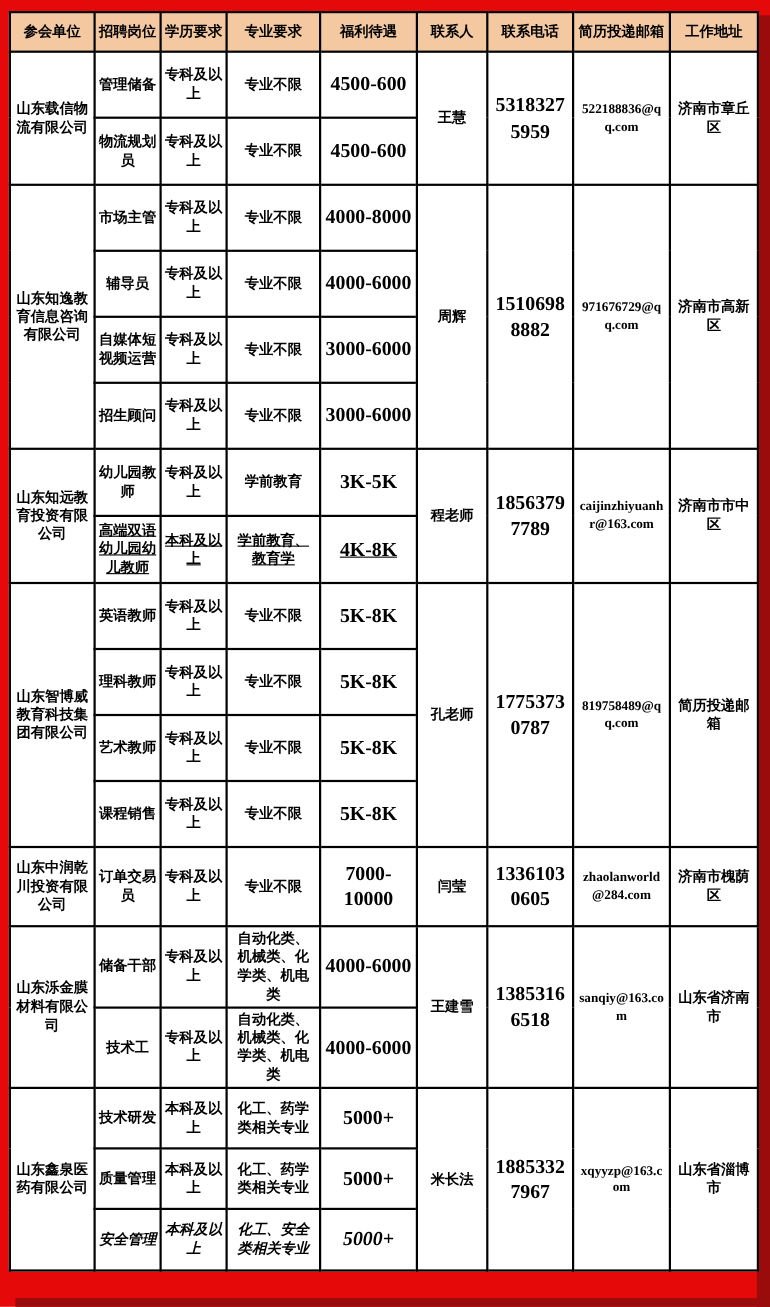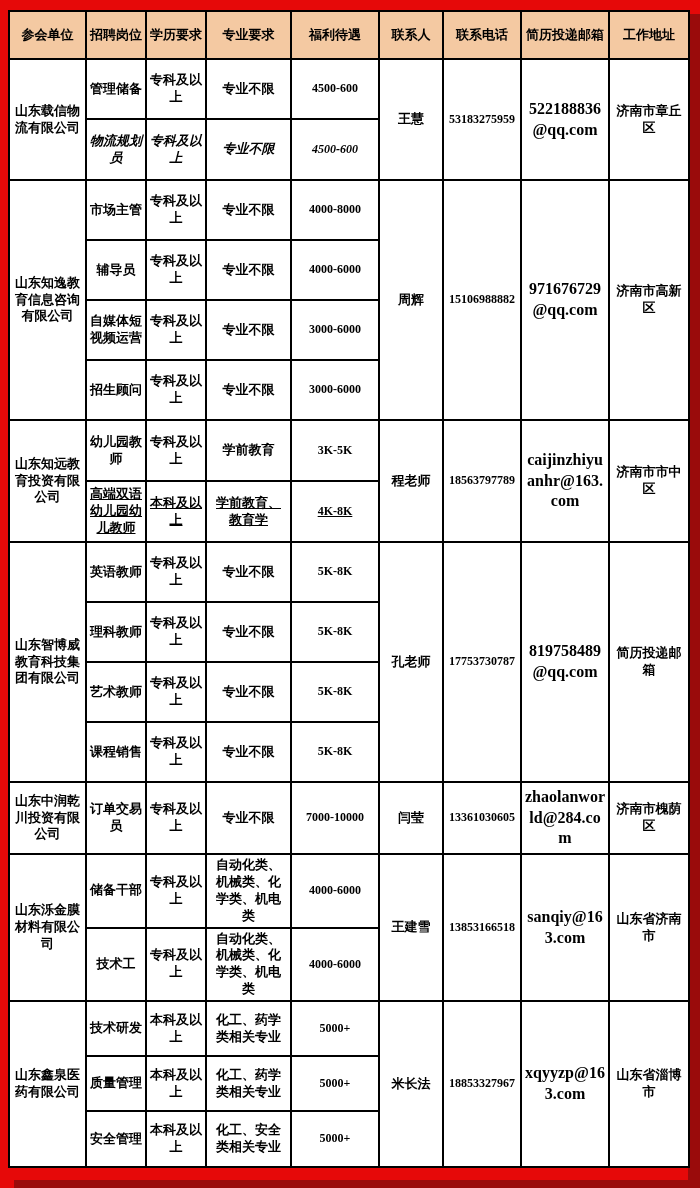--- a/index.html
+++ b/index.html
@@ -23,24 +23,24 @@
     border-collapse:collapse;table-layout:fixed;
     background:#ffffff;
   }
   .jobs th,.jobs td{
     border:2px solid var(--grid);
     text-align:center;vertical-align:middle;
     padding:2px 3px;
     font-size:13px;line-height:1.3;
     word-break:break-word;
   }
-  .jobs thead tr{height:48px;}
+  .jobs thead tr{height:36px;}
   .jobs th{background:var(--header-bg);font-size:13px;}
-  .jobs td.td-email{font-size:16px;word-break:break-all;}
-  .jobs td.td-num{font-size:12px;letter-spacing:0;}
+  .jobs td.td-email{font-size:12px;word-break:break-all;}
+  .jobs td.td-num{font-size:18px;letter-spacing:0;}
 </style>
 </head>
 <body>
 
 <div class="frame-dark-right"></div>
 <div class="frame-dark-bottom"></div>
 
 <table class="jobs">
   <colgroup>
     <col style="width:77px">
@@ -71,21 +71,21 @@
         <td rowspan="2">山东载信物流有限公司</td>
         <td>管理储备</td>
         <td>专科及以上</td>
         <td>专业不限</td>
         <td class="td-num">4500-600</td>
         <td rowspan="2">王慧</td>
         <td class="td-num" rowspan="2">53183275959</td>
         <td class="td-email" rowspan="2">522188836@qq.com</td>
         <td rowspan="2">济南市章丘区</td>
       </tr>
-      <tr style="height: 61px; font-style: italic;">
+      <tr style="height: 61px;">
         <td>物流规划员</td>
         <td>专科及以上</td>
         <td>专业不限</td>
         <td class="td-num">4500-600</td>
       </tr>
       <tr style="height: 60px;">
         <td rowspan="4">山东知逸教育信息咨询有限公司</td>
         <td>市场主管</td>
         <td>专科及以上</td>
         <td>专业不限</td>
@@ -197,20 +197,20 @@
         <td class="td-num" rowspan="3">18853327967</td>
         <td class="td-email" rowspan="3">xqyyzp@163.com</td>
         <td rowspan="3">山东省淄博市</td>
       </tr>
       <tr style="height: 55px; margin-left: 13px;">
         <td>质量管理</td>
         <td>本科及以上</td>
         <td>化工、药学类相关专业</td>
         <td class="td-num">5000+</td>
       </tr>
-      <tr style="height: 56px;">
+      <tr style="height: 56px; font-style: italic;">
         <td>安全管理</td>
         <td>本科及以上</td>
         <td>化工、安全类相关专业</td>
         <td class="td-num">5000+</td>
       </tr>
     </tbody>
 </table>
 
 </body></html>

